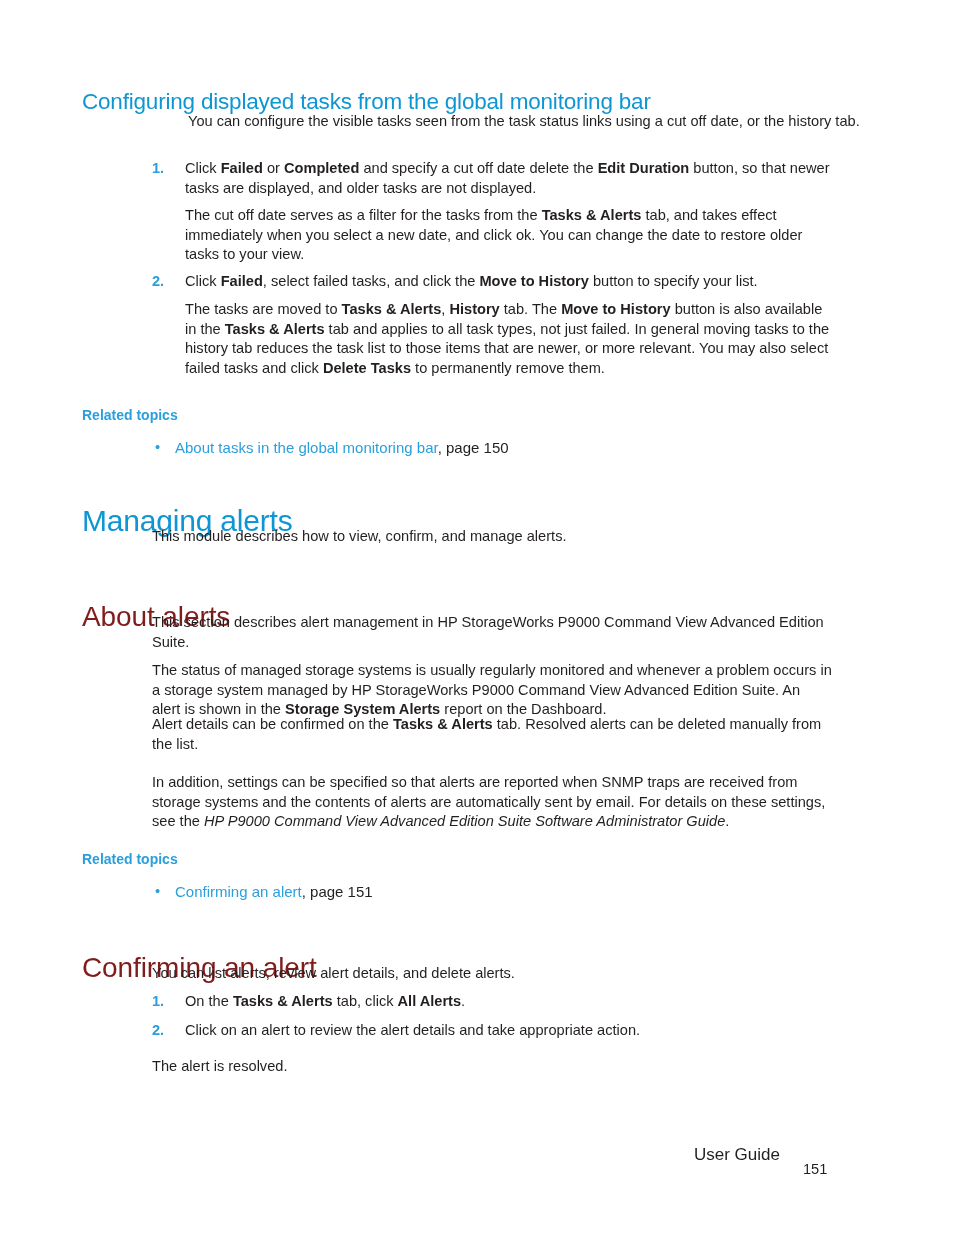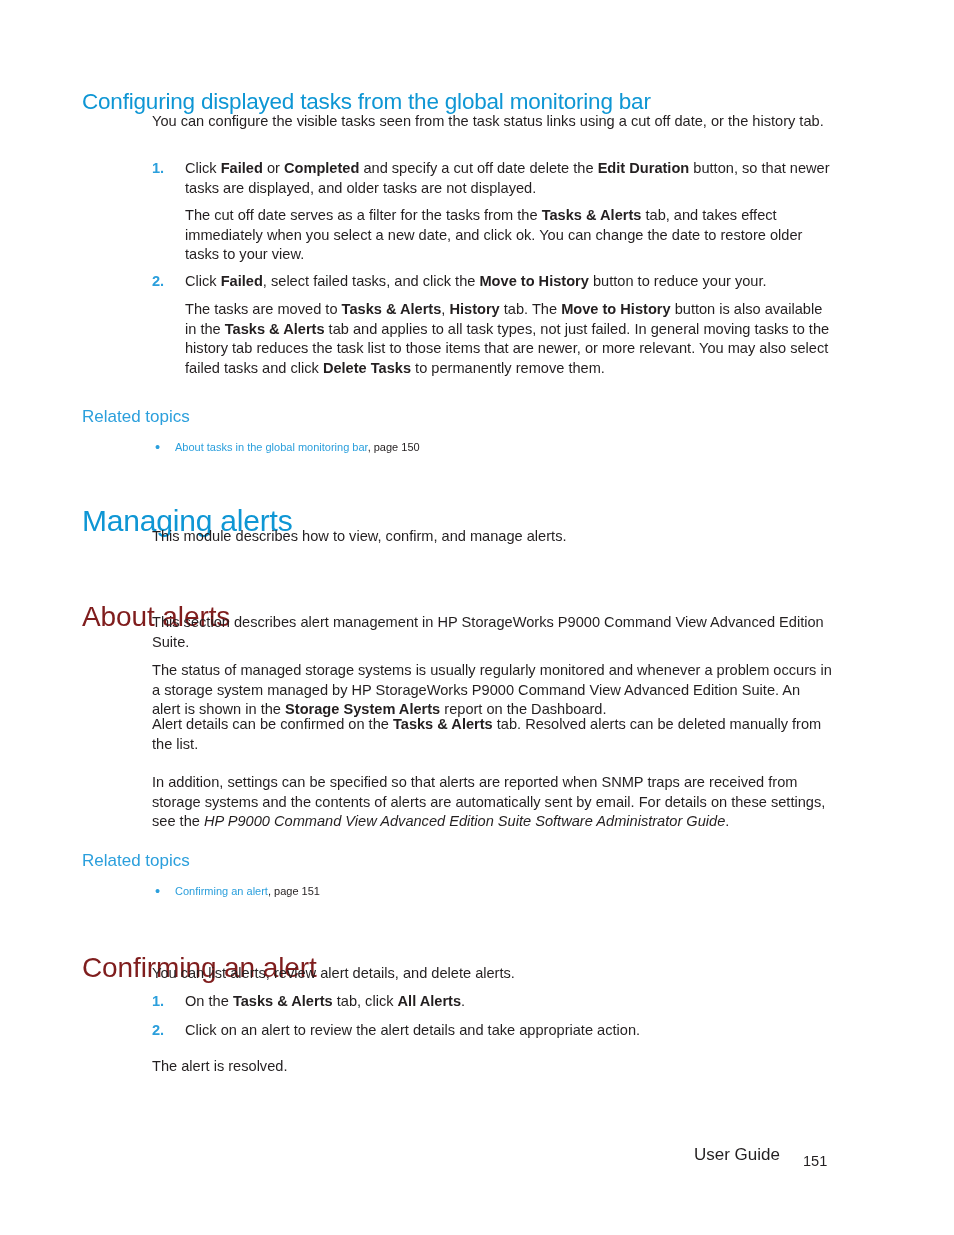--- a/index.html
+++ b/index.html
@@ -39,22 +39,22 @@
     color: #7f1d1d;
     font-size: 28px;
     font-weight: 400;
     letter-spacing: -0.1px;
     white-space: nowrap;
   }
   .h3-related {
     position: absolute;
     left: 82px;
     color: #2b9fdc;
-    font-size: 17px;
-    font-weight: 400;
+    font-size: 14px;
+    font-weight: 700;
     white-space: nowrap;
   }
 
   
   .body-text {
     position: absolute;
     font-size: 14.6px;
     line-height: 19.6px;
     color: #231f20;
     text-align: left;
@@ -90,21 +90,21 @@
     position: absolute;
     left: 155px;
     font-size: 14.6px;
     line-height: 19.6px;
     color: #2b9fdc;
   }
   .bullet-text {
     position: absolute;
     left: 175px;
     width: 640px;
-    font-size: 11px;
+    font-size: 15px;
     line-height: 19.6px;
     color: #231f20;
   }
   .link {
     color: #2b9fdc;
   }
 
   
   .footer {
     position: absolute;
@@ -117,44 +117,44 @@
     position: absolute;
     left: 694px;
     top: 0;
     font-size: 17px;
     color: #231f20;
     white-space: nowrap;
   }
   .footer-page {
     position: absolute;
     left: 803px;
-    top: 8px;
+    top: 16px;
     font-size: 14.6px;
     color: #231f20;
     white-space: nowrap;
   }
 </style>
 </head>
 <body>
 
 <div class="page">
 
   <h1 class="h1-chapter" style="top:74px; font-size:22.5px;">Configuring displayed tasks from the global monitoring bar</h1>
 
-  <div class="body-text indent-body" style="top:112px;">
+  <div class="body-text indent-body" style="top:112px;margin-left:36px;">
     <span>You can configure the visible tasks seen from the task status links using a cut off date, or the history tab.</span>
   </div>
 
   <div class="num-marker" style="top:159px;">1.</div>
   <div class="body-text indent-step-text" style="top:159px;"><span>Click </span><b>Failed</b><span> or </span><b>Completed</b><span> and specify a cut off date delete the </span><b>Edit Duration</b><span>  button, so that newer tasks are displayed, and older tasks are not displayed.</span></div>
 
   <div class="body-text indent-step-text" style="top:206px;"><span>The cut off date serves as a filter for the tasks from the </span><b>Tasks &amp; Alerts</b><span> tab, and takes effect immediately when you select a new date, and click ok. You can change the date to restore older tasks to your view.</span></div>
 
   <div class="num-marker" style="top:272px;">2.</div>
-  <div class="body-text indent-step-text" style="top:272px;"><span>Click </span><b>Failed</b><span>, select failed tasks, and click the </span><b>Move to History</b><span> button to reduce your your.</span></div>
+  <div class="body-text indent-step-text" style="top:272px;"><span>Click </span><b>Failed</b><span>, select failed tasks, and click the </span><b>Move to History</b><span> button to specify your list.</span></div>
 
   <div class="body-text indent-step-text" style="top:300px;"><span>The tasks are moved to </span><b>Tasks &amp; Alerts</b><span>, </span><b>History</b><span> tab. The </span><b>Move to History</b><span> button is also available in the </span><b>Tasks &amp; Alerts</b><span> tab and applies to all task types, not just failed. In general moving tasks to the history tab reduces the task list to those items that are newer, or more relevant. You may also select failed tasks and click </span><b>Delete Tasks</b><span> to permanently remove them.</span></div>
 
   <div class="h3-related" style="top:407px;">Related topics</div>
   <div class="bullet-marker" style="top:438px;">•</div>
   <div class="bullet-text" style="top:438px;"><span class="link">About tasks in the global monitoring bar</span><span>, page 150</span></div>
 
   <h1 class="h1-chapter" style="top:484px;">Managing alerts</h1>
 
   <div class="body-text indent-body" style="top:527px;">This module describes how to view, confirm, and manage alerts.</div>

